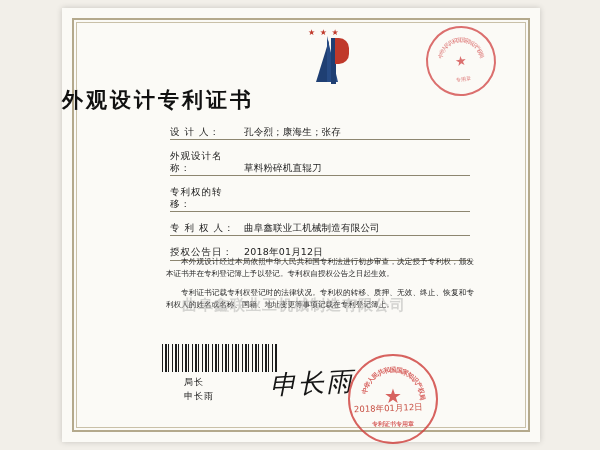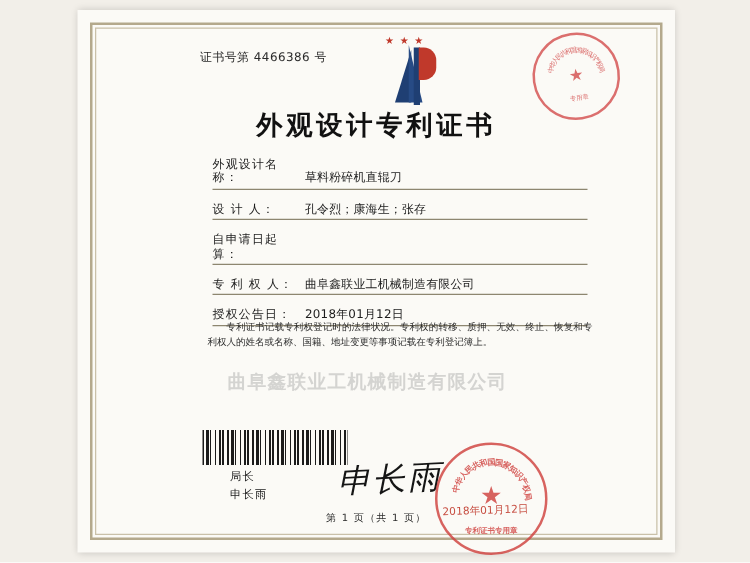--- a/index.html
+++ b/index.html
@@ -158,21 +158,21 @@
     width: 5px;
     height: 46px;
     background: #1f3f73;
   }
 
   .doc-title {
     position: absolute;
     left: 0;
     right: 0;
     top: 78px;
-    text-align: center;
+    text-align: left;
     font-family: "DejaVu Serif", serif;
     font-weight: bold;
     font-size: 21px;
     letter-spacing: 3px;
     color: #111;
   }
 
   
   .fields {
     position: absolute;
@@ -345,21 +345,20 @@
 </head>
 <body>
 
 <div id="page">
 
   <div class="paper">
 
     <div class="border-outer"></div>
     <div class="border-inner"></div>
 
-    <div class="serial">证书号第 4466386 号</div>
 
     <div class="seal-top">
       <div class="ring-text" id="sealTopRing">
           <span style="font-size: 5.5px; transform: rotate(-75deg) translate(0px, -24px) rotate(0deg); transform-origin: 0px 0px;">中</span>
           <span style="font-size: 5.5px; transform: rotate(-63.4615deg) translate(0px, -24px) rotate(0deg); transform-origin: 0px 0px;">华</span>
           <span style="font-size: 5.5px; transform: rotate(-51.9231deg) translate(0px, -24px) rotate(0deg); transform-origin: 0px 0px;">人</span>
           <span style="font-size: 5.5px; transform: rotate(-40.3846deg) translate(0px, -24px) rotate(0deg); transform-origin: 0px 0px;">民</span>
           <span style="font-size: 5.5px; transform: rotate(-28.8462deg) translate(0px, -24px) rotate(0deg); transform-origin: 0px 0px;">共</span>
           <span style="font-size: 5.5px; transform: rotate(-17.3077deg) translate(0px, -24px) rotate(0deg); transform-origin: 0px 0px;">和</span>
           <span style="font-size: 5.5px; transform: rotate(-5.76923deg) translate(0px, -24px) rotate(0deg); transform-origin: 0px 0px;">国</span>
@@ -382,41 +381,42 @@
         <div class="bluewing2"></div>
         <div class="stem"></div>
         <div class="redwing"></div>
       </div>
     </div>
 
     <div class="doc-title">外观设计专利证书</div>
 
     <div class="fields">
       <div class="field-row underline">
+        <div class="field-label">设 计 人：</div>
+        <div class="field-value">孔令烈；康海生；张存</div>
+      </div>
+      <div class="field-row underline">
         <div class="field-label">外观设计名称：</div>
         <div class="field-value">草料粉碎机直辊刀</div>
       </div>
       <div class="field-row underline">
-        <div class="field-label">设 计 人：</div>
-        <div class="field-value">孔令烈；康海生；张存</div>
-      </div>
-      <div class="field-row underline">
-        <div class="field-label">自申请日起算：</div>
+        <div class="field-label">专利权的转移：</div>
       </div>
       <div class="field-row underline">
         <div class="field-label">专 利 权 人：</div>
         <div class="field-value">曲阜鑫联业工机械制造有限公司</div>
       </div>
       <div class="field-row underline">
         <div class="field-label">授权公告日：</div>
         <div class="field-value">2018年01月12日</div>
       </div>
     </div>
 
     <div class="body-text">
+      <p>本外观设计经过本局依照中华人民共和国专利法进行初步审查，决定授予专利权，颁发本证书并在专利登记簿上予以登记。专利权自授权公告之日起生效。</p>
       <p>专利证书记载专利权登记时的法律状况。专利权的转移、质押、无效、终止、恢复和专利权人的姓名或名称、国籍、地址变更等事项记载在专利登记簿上。</p>
     </div>
 
     <div class="watermark">曲阜鑫联业工机械制造有限公司</div>
 
     <div class="barcode"></div>
 
     <div class="sig-labels">
       <div>局长</div>
       <div>申长雨</div>
@@ -439,16 +439,15 @@
           <span style="font-size: 6.5px; transform: rotate(43.0769deg) translate(0px, -33px) rotate(0deg); transform-origin: 0px 0px;">识</span>
           <span style="font-size: 6.5px; transform: rotate(55.3846deg) translate(0px, -33px) rotate(0deg); transform-origin: 0px 0px;">产</span>
           <span style="font-size: 6.5px; transform: rotate(67.6923deg) translate(0px, -33px) rotate(0deg); transform-origin: 0px 0px;">权</span>
           <span style="font-size: 6.5px; transform: rotate(80deg) translate(0px, -33px) rotate(0deg); transform-origin: 0px 0px;">局</span>
         </div>
       <div class="star">★</div>
       <div class="bottom-line">专利证书专用章</div>
     </div>
     <div class="seal-date">2018年01月12日</div>
 
-    <div class="page-footer">第 1 页（共 1 页）</div>
 
   </div>
 </div>
 
 </body></html>

